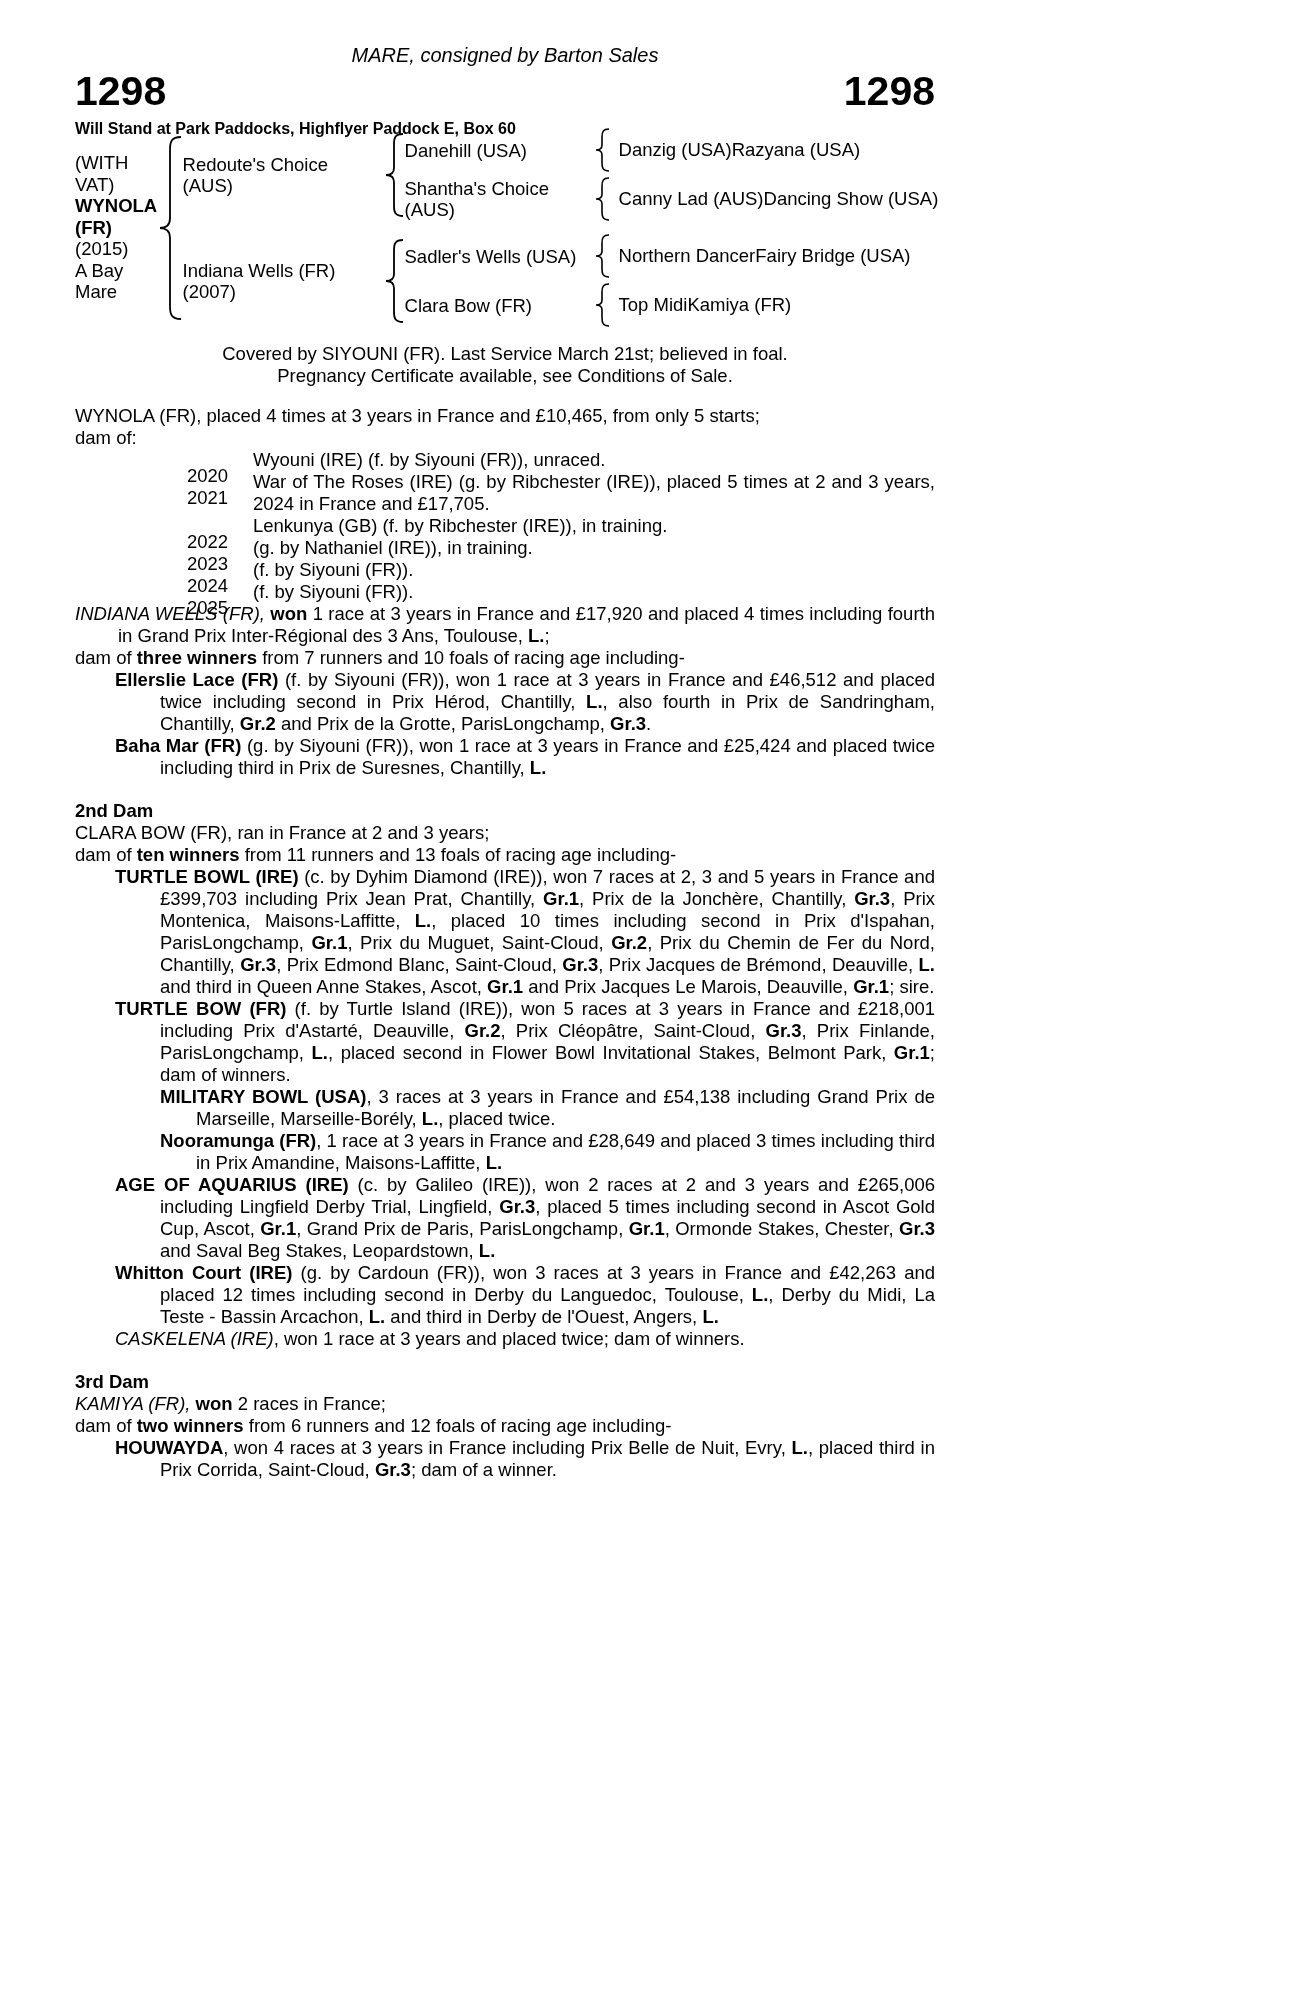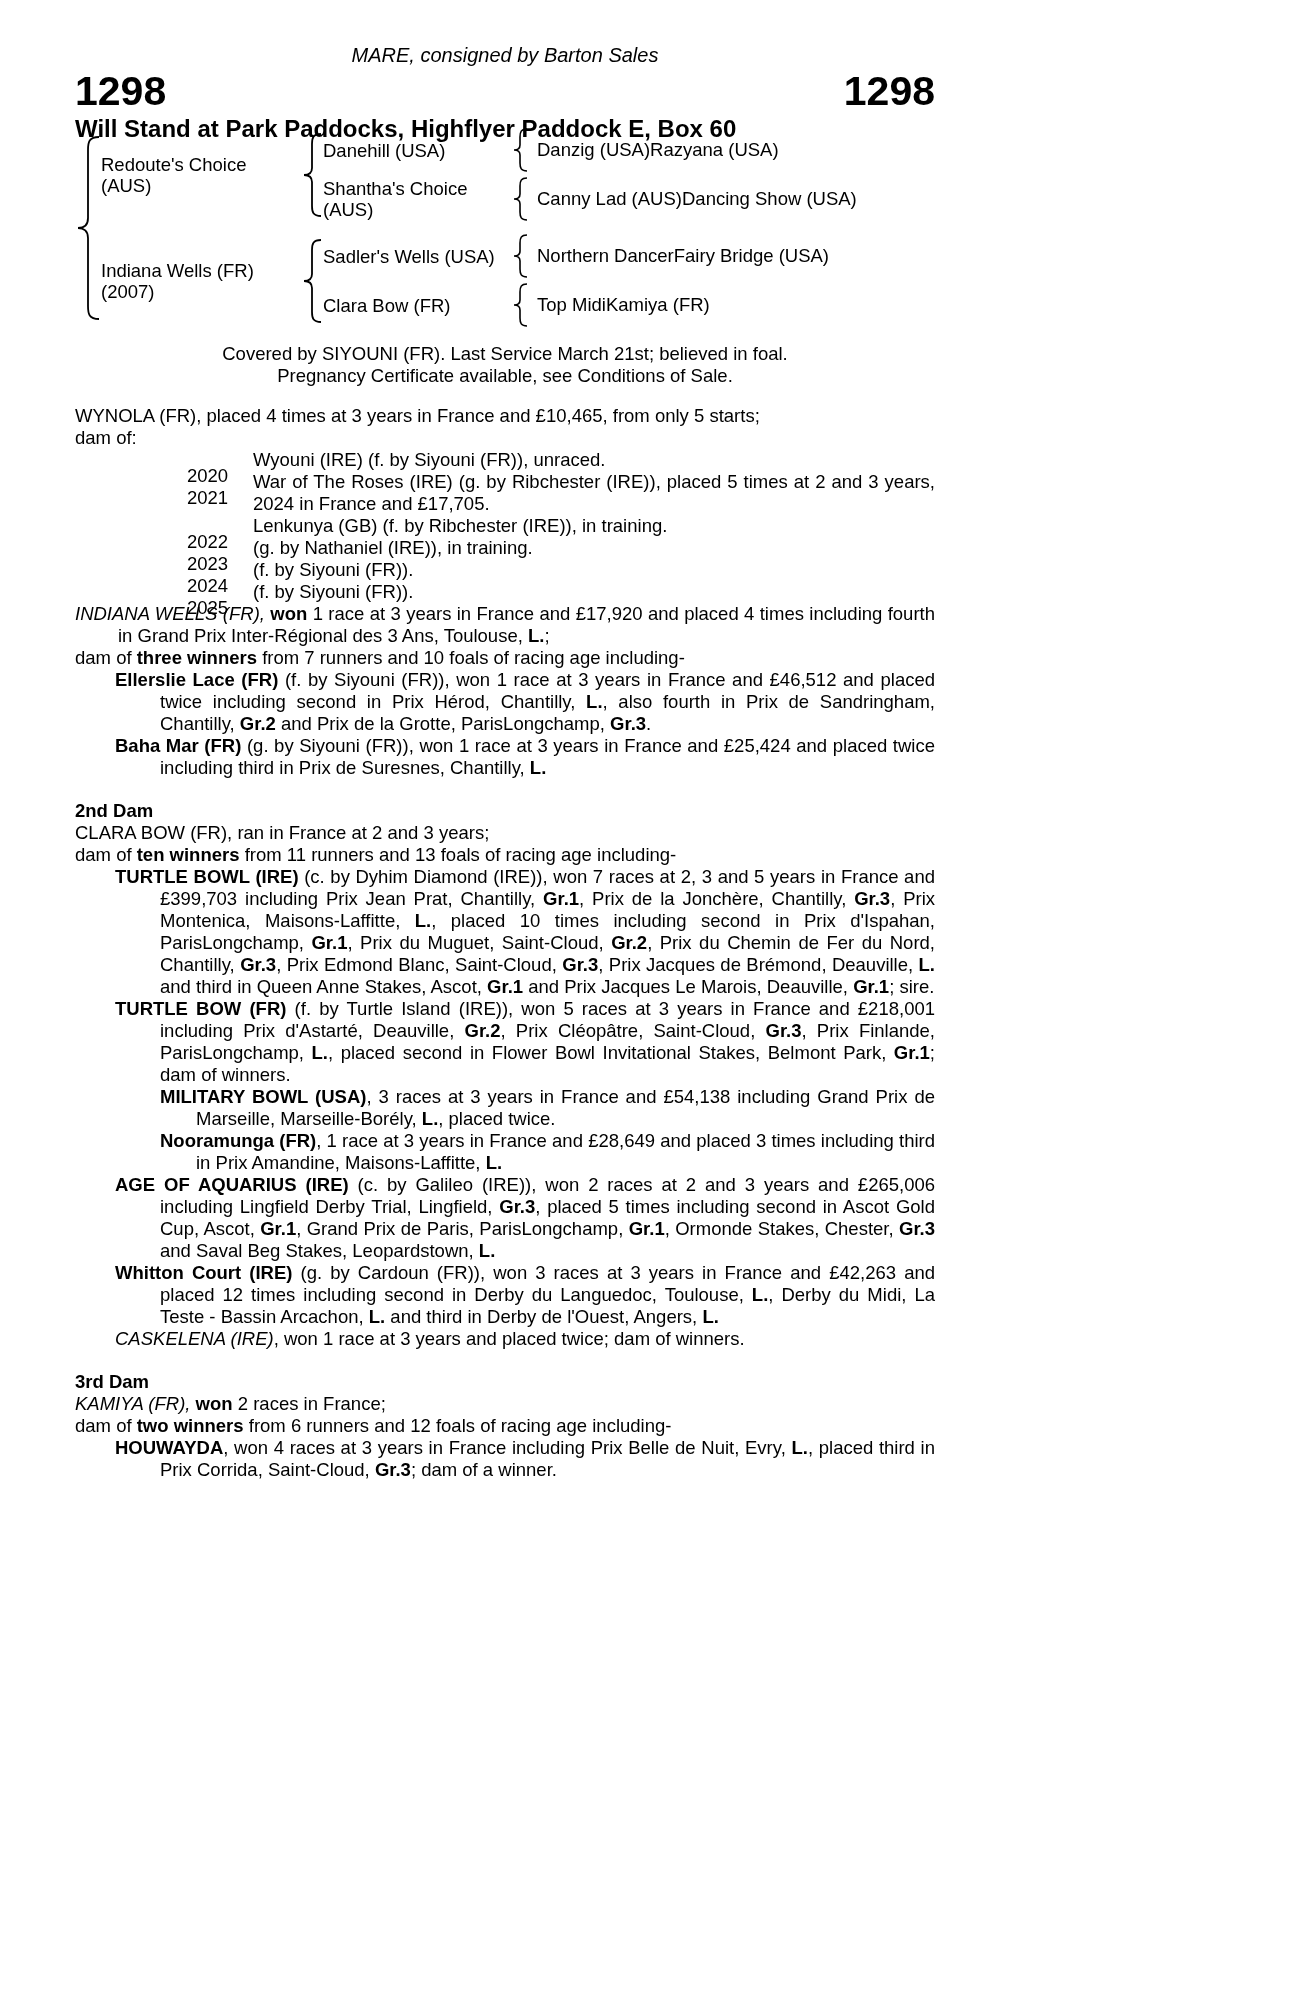--- a/index.html
+++ b/index.html
@@ -9,21 +9,21 @@
     font-family: "Liberation Sans", sans-serif;
     color: #000;
   }
   .content { margin-left: 75px; width: 860px; padding-top: 44px; font-size: 18.5px; line-height: 22px; }
   .b { font-weight: bold; }
   .i { font-style: italic; }
 
   .consignor { text-align: center; font-size: 20px; font-style: italic; }
   .lot-row { display: flex; justify-content: space-between; align-items: flex-start;
              font-weight: bold; font-size: 41px; line-height: 46px; margin-top: 2px; }
-  .stand { font-weight: bold; font-size: 24px; margin-top: 4px; }
+  .stand { font-weight: bold; font-size: 16px; margin-top: 4px; }
 
   
   .ped { display: flex; align-items: center; margin-top: -12px; }
   .ped-root { width: 215px; }
   .ped-root > div { line-height: 21.5px; }
   .gen2col { flex: 1; display: flex; flex-direction: column; row-gap: 13px; }
   .branch2 { display: flex; align-items: center; }
   .g2label { width: 200px; }
   .g2label > div, .g3label > div { line-height: 21px; white-space: nowrap; }
   .gen3col { flex: 1; display: flex; flex-direction: column; row-gap: 5px; }
@@ -53,20 +53,26 @@
   <div class="consignor">MARE, consigned by Barton Sales</div>
 
   <div class="lot-row">
     <div>1298</div>
     <div>1298</div>
   </div>
 
   <div class="stand">Will Stand at Park Paddocks, Highflyer Paddock E, Box 60</div>
 
   <div class="ped">
+    <div class="ped-root">
+      <div>(WITH VAT)</div>
+      <div class="b">WYNOLA (FR)</div>
+      <div>(2015)</div>
+      <div>A Bay Mare</div>
+    </div>
     <div class="brace">
       <svg width="26" height="184" viewBox="0 0 26 184">
           <path d="M24 1 C14 1 13 6 13 14 L13 82 C13 89 9 92 3 92 C9 92 13 95 13 102 L13 170 C13 178 14 183 24 183" fill="none" stroke="#000" stroke-width="1.8"></path>
         </svg>
     </div>
     <div class="gen2col">
 
       <div class="branch2">
         <div class="g2label">
           <div>Redoute's Choice</div>

